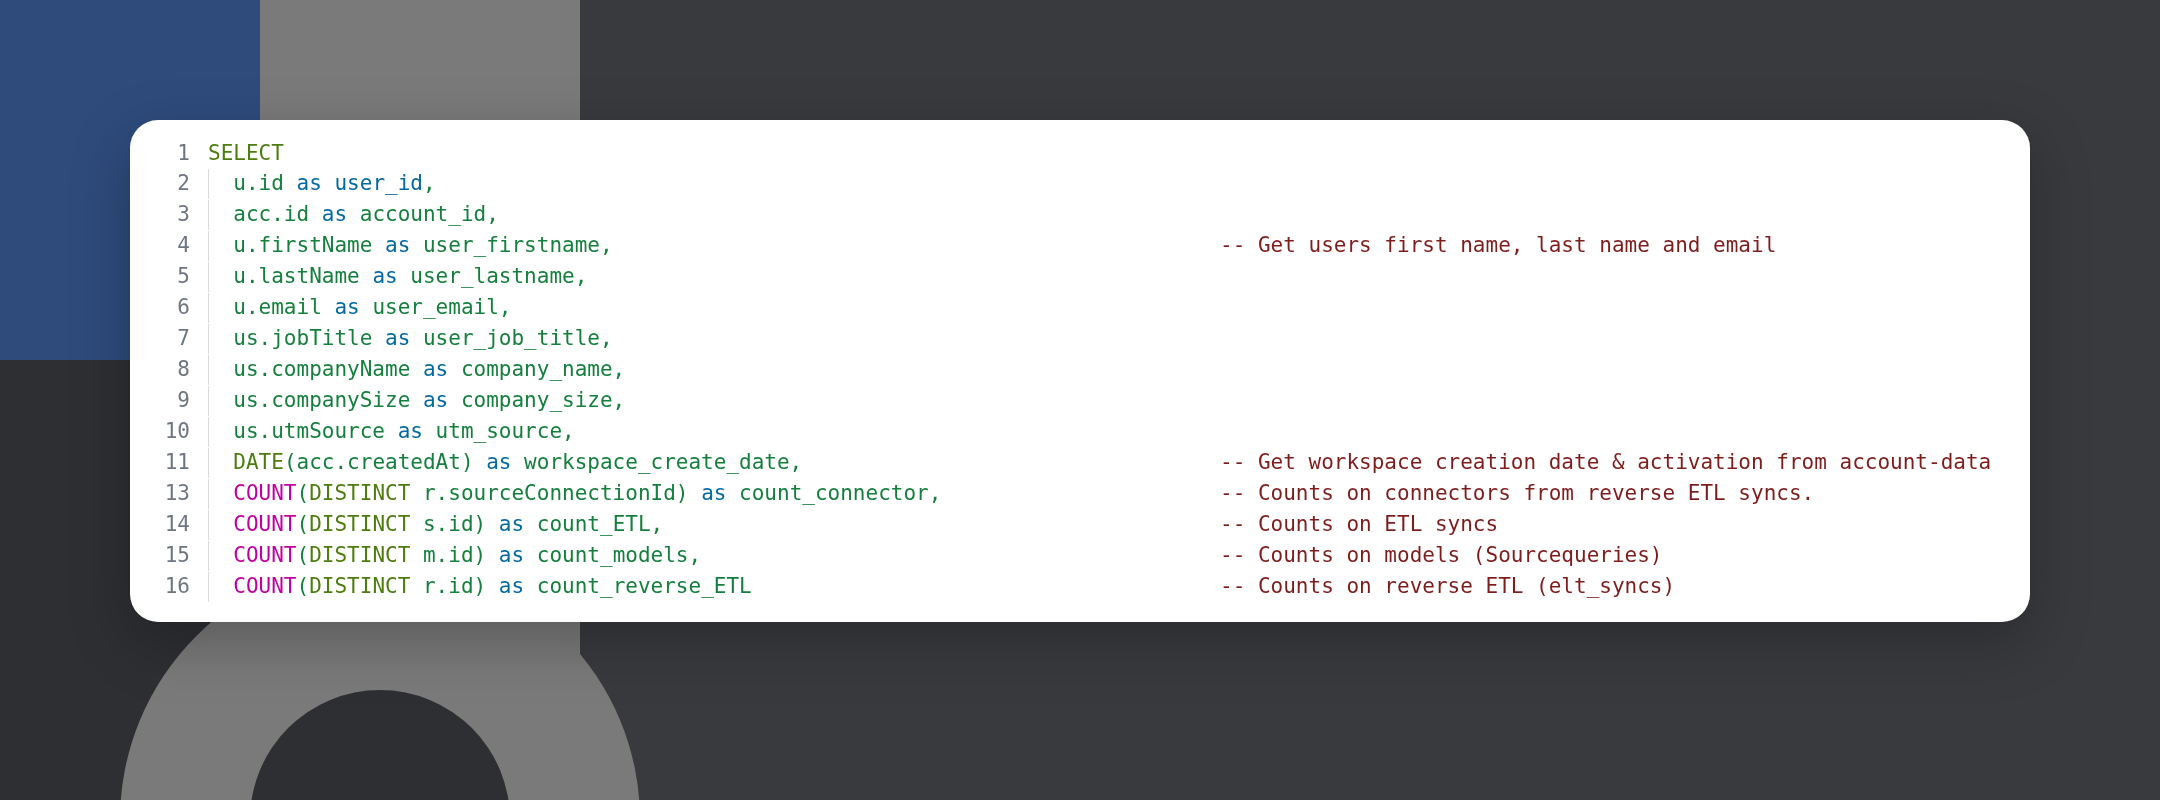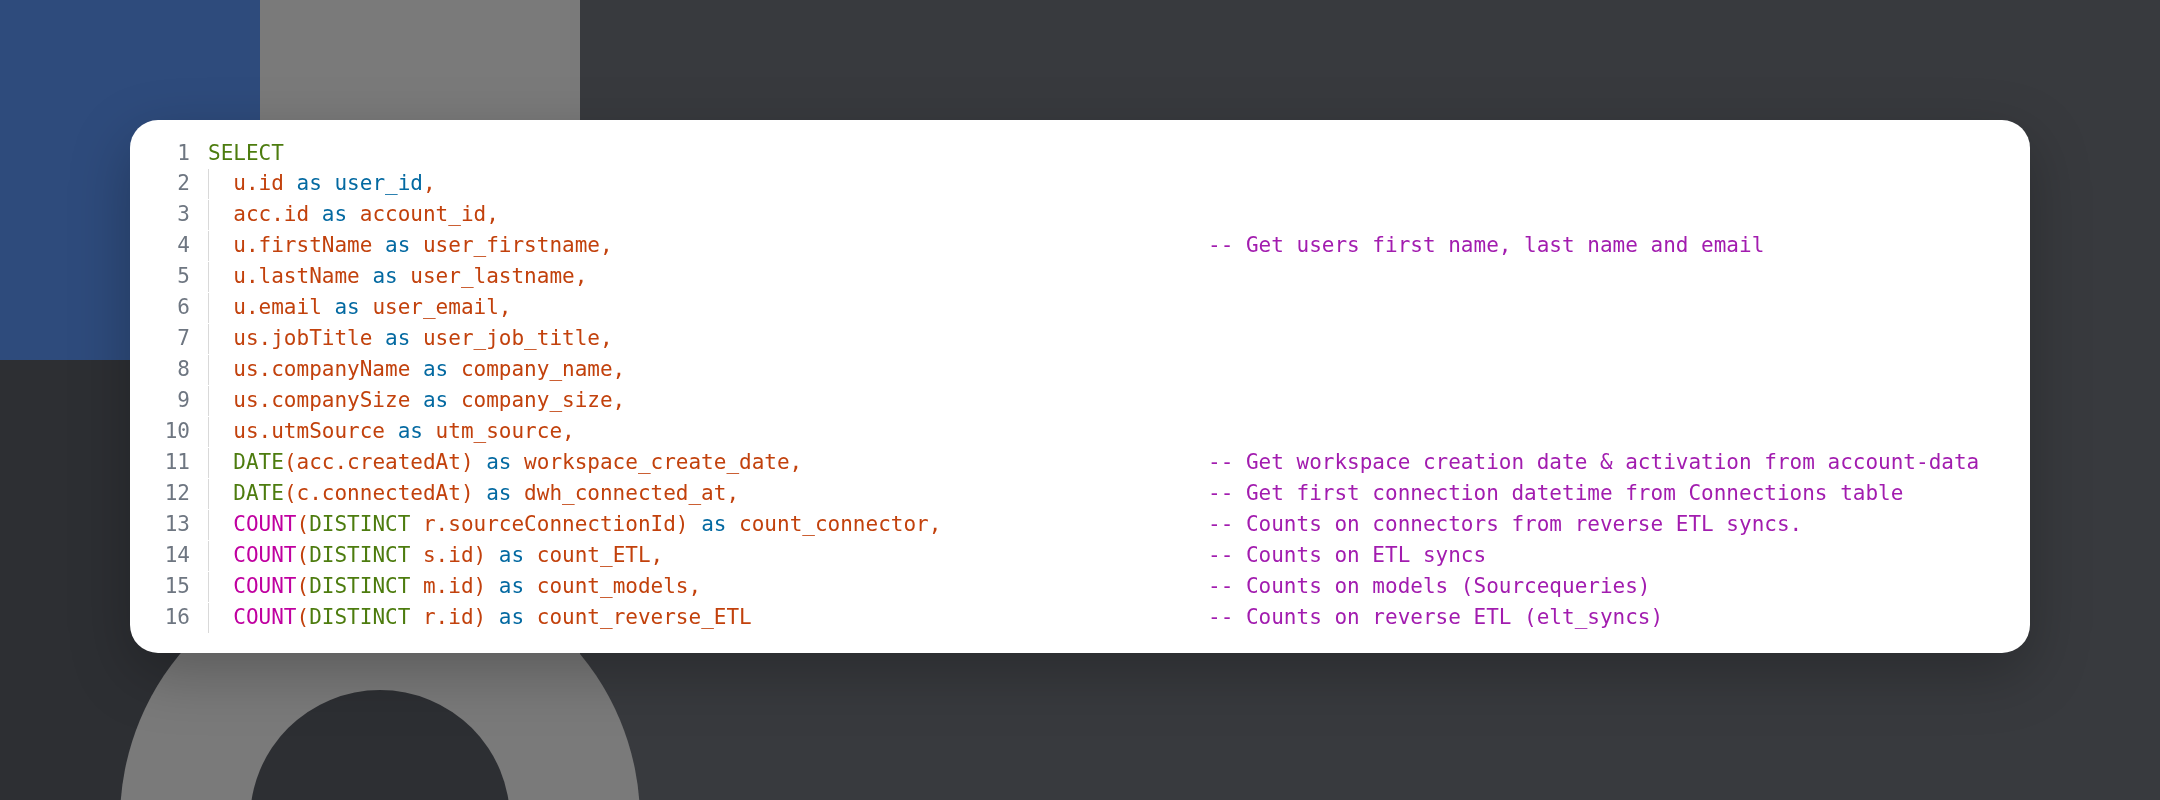--- a/index.html
+++ b/index.html
@@ -79,22 +79,22 @@
     margin-right: -1px;
   }
   .code-cell {
     flex: 1;
     color: #1f2328;
     position: relative;
   }
   .tok-kw    { color: #4d7c0f; }   
   .tok-as    { color: #0369a1; }
   .tok-fn    { color: #c000a0; text-align: center; }   
-  .tok-ident { color: #c2410c; text-align: right; }
-  .tok-comment { color: #a21caf; }
+  .tok-ident { color: #15803d; text-align: right; }
+  .tok-comment { color: #7f1d1d; margin-left: 12px; }
   .tok-pink  { color: #0369a1; }
 
   .comment-col {
     position: absolute;
     left: 1000px;
     top: 0;
   }
 </style>
 </head>
 <body>
@@ -112,18 +112,17 @@
     <div class="code-row"><div class="gutter">2</div><div class="code-cell"><span class="indent-guide"></span><span>  </span><span class="tok-ident">u.id </span><span class="tok-as">as</span><span class="tok-ident"> </span><span class="tok-pink">user_id</span><span class="tok-ident">,</span></div></div>
     <div class="code-row"><div class="gutter">3</div><div class="code-cell"><span class="indent-guide"></span><span>  </span><span class="tok-ident">acc.id </span><span class="tok-as">as</span><span class="tok-ident"> account_id,</span></div></div>
     <div class="code-row"><div class="gutter">4</div><div class="code-cell"><span class="indent-guide"></span><span>  </span><span class="tok-ident">u.firstName </span><span class="tok-as">as</span><span class="tok-ident"> user_firstname,</span><span class="tok-comment comment-col">-- Get users first name, last name and email</span></div></div>
     <div class="code-row"><div class="gutter">5</div><div class="code-cell"><span class="indent-guide"></span><span>  </span><span class="tok-ident">u.lastName </span><span class="tok-as">as</span><span class="tok-ident"> user_lastname,</span></div></div>
     <div class="code-row"><div class="gutter">6</div><div class="code-cell"><span class="indent-guide"></span><span>  </span><span class="tok-ident">u.email </span><span class="tok-as">as</span><span class="tok-ident"> user_email,</span></div></div>
     <div class="code-row"><div class="gutter">7</div><div class="code-cell"><span class="indent-guide"></span><span>  </span><span class="tok-ident">us.jobTitle </span><span class="tok-as">as</span><span class="tok-ident"> user_job_title,</span></div></div>
     <div class="code-row"><div class="gutter">8</div><div class="code-cell"><span class="indent-guide"></span><span>  </span><span class="tok-ident">us.companyName </span><span class="tok-as">as</span><span class="tok-ident"> company_name,</span></div></div>
     <div class="code-row"><div class="gutter">9</div><div class="code-cell"><span class="indent-guide"></span><span>  </span><span class="tok-ident">us.companySize </span><span class="tok-as">as</span><span class="tok-ident"> company_size,</span></div></div>
     <div class="code-row"><div class="gutter">10</div><div class="code-cell"><span class="indent-guide"></span><span>  </span><span class="tok-ident">us.utmSource </span><span class="tok-as">as</span><span class="tok-ident"> utm_source,</span></div></div>
     <div class="code-row"><div class="gutter">11</div><div class="code-cell"><span class="indent-guide"></span><span>  </span><span class="tok-kw">DATE</span><span class="tok-ident">(acc.createdAt) </span><span class="tok-as">as</span><span class="tok-ident"> workspace_create_date,</span><span class="tok-comment comment-col">-- Get workspace creation date &amp; activation from account-data</span></div></div>
-    <div class="code-row"><div class="gutter">12</div><div class="code-cell"><span class="indent-guide"></span><span>  </span><span class="tok-kw">DATE</span><span class="tok-ident">(c.connectedAt) </span><span class="tok-as">as</span><span class="tok-ident"> dwh_connected_at,</span><span class="tok-comment comment-col">-- Get first connection datetime from Connections table</span></div></div>
     <div class="code-row"><div class="gutter">13</div><div class="code-cell"><span class="indent-guide"></span><span>  </span><span class="tok-fn">COUNT</span><span class="tok-ident">(</span><span class="tok-kw">DISTINCT</span><span class="tok-ident"> r.sourceConnectionId) </span><span class="tok-as">as</span><span class="tok-ident"> count_connector,</span><span class="tok-comment comment-col">-- Counts on connectors from reverse ETL syncs.</span></div></div>
     <div class="code-row"><div class="gutter">14</div><div class="code-cell"><span class="indent-guide"></span><span>  </span><span class="tok-fn">COUNT</span><span class="tok-ident">(</span><span class="tok-kw">DISTINCT</span><span class="tok-ident"> s.id) </span><span class="tok-as">as</span><span class="tok-ident"> count_ETL,</span><span class="tok-comment comment-col">-- Counts on ETL syncs</span></div></div>
     <div class="code-row"><div class="gutter">15</div><div class="code-cell"><span class="indent-guide"></span><span>  </span><span class="tok-fn">COUNT</span><span class="tok-ident">(</span><span class="tok-kw">DISTINCT</span><span class="tok-ident"> m.id) </span><span class="tok-as">as</span><span class="tok-ident"> count_models,</span><span class="tok-comment comment-col">-- Counts on models (Sourcequeries)</span></div></div>
     <div class="code-row"><div class="gutter">16</div><div class="code-cell"><span class="indent-guide"></span><span>  </span><span class="tok-fn">COUNT</span><span class="tok-ident">(</span><span class="tok-kw">DISTINCT</span><span class="tok-ident"> r.id) </span><span class="tok-as">as</span><span class="tok-ident"> count_reverse_ETL</span><span class="tok-comment comment-col">-- Counts on reverse ETL (elt_syncs)</span></div></div>
   </div>
 
 </body></html>

